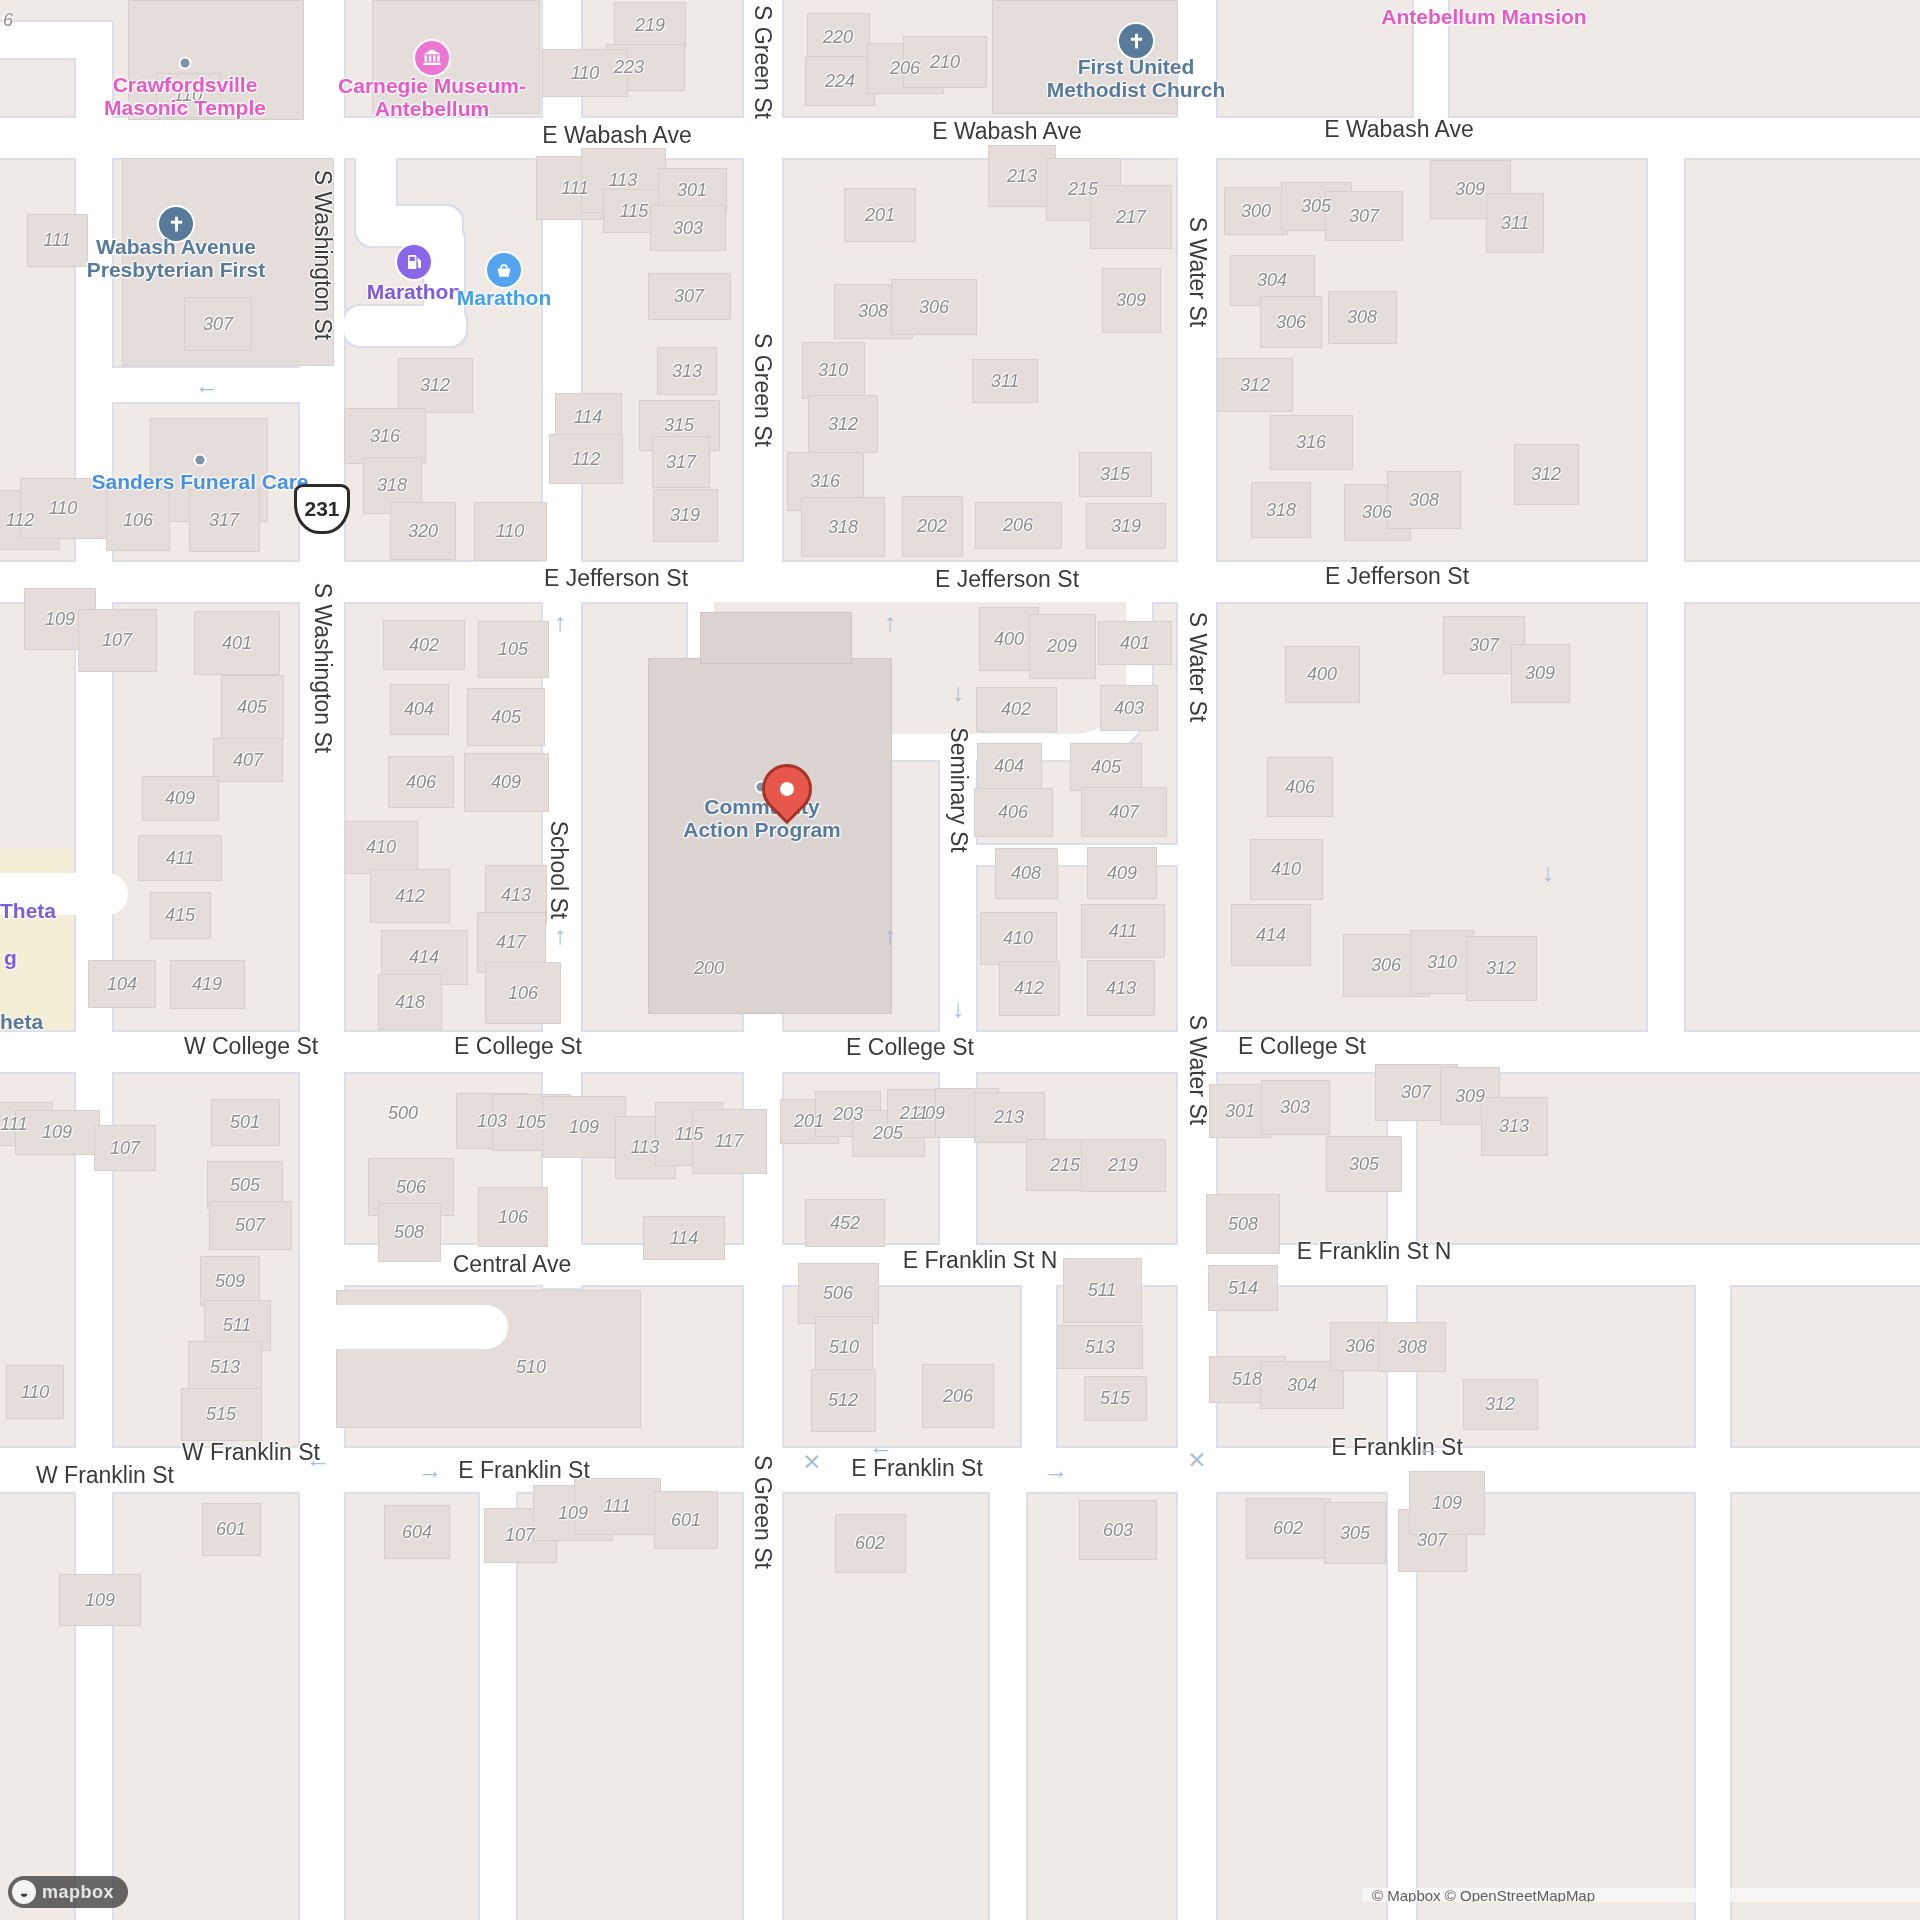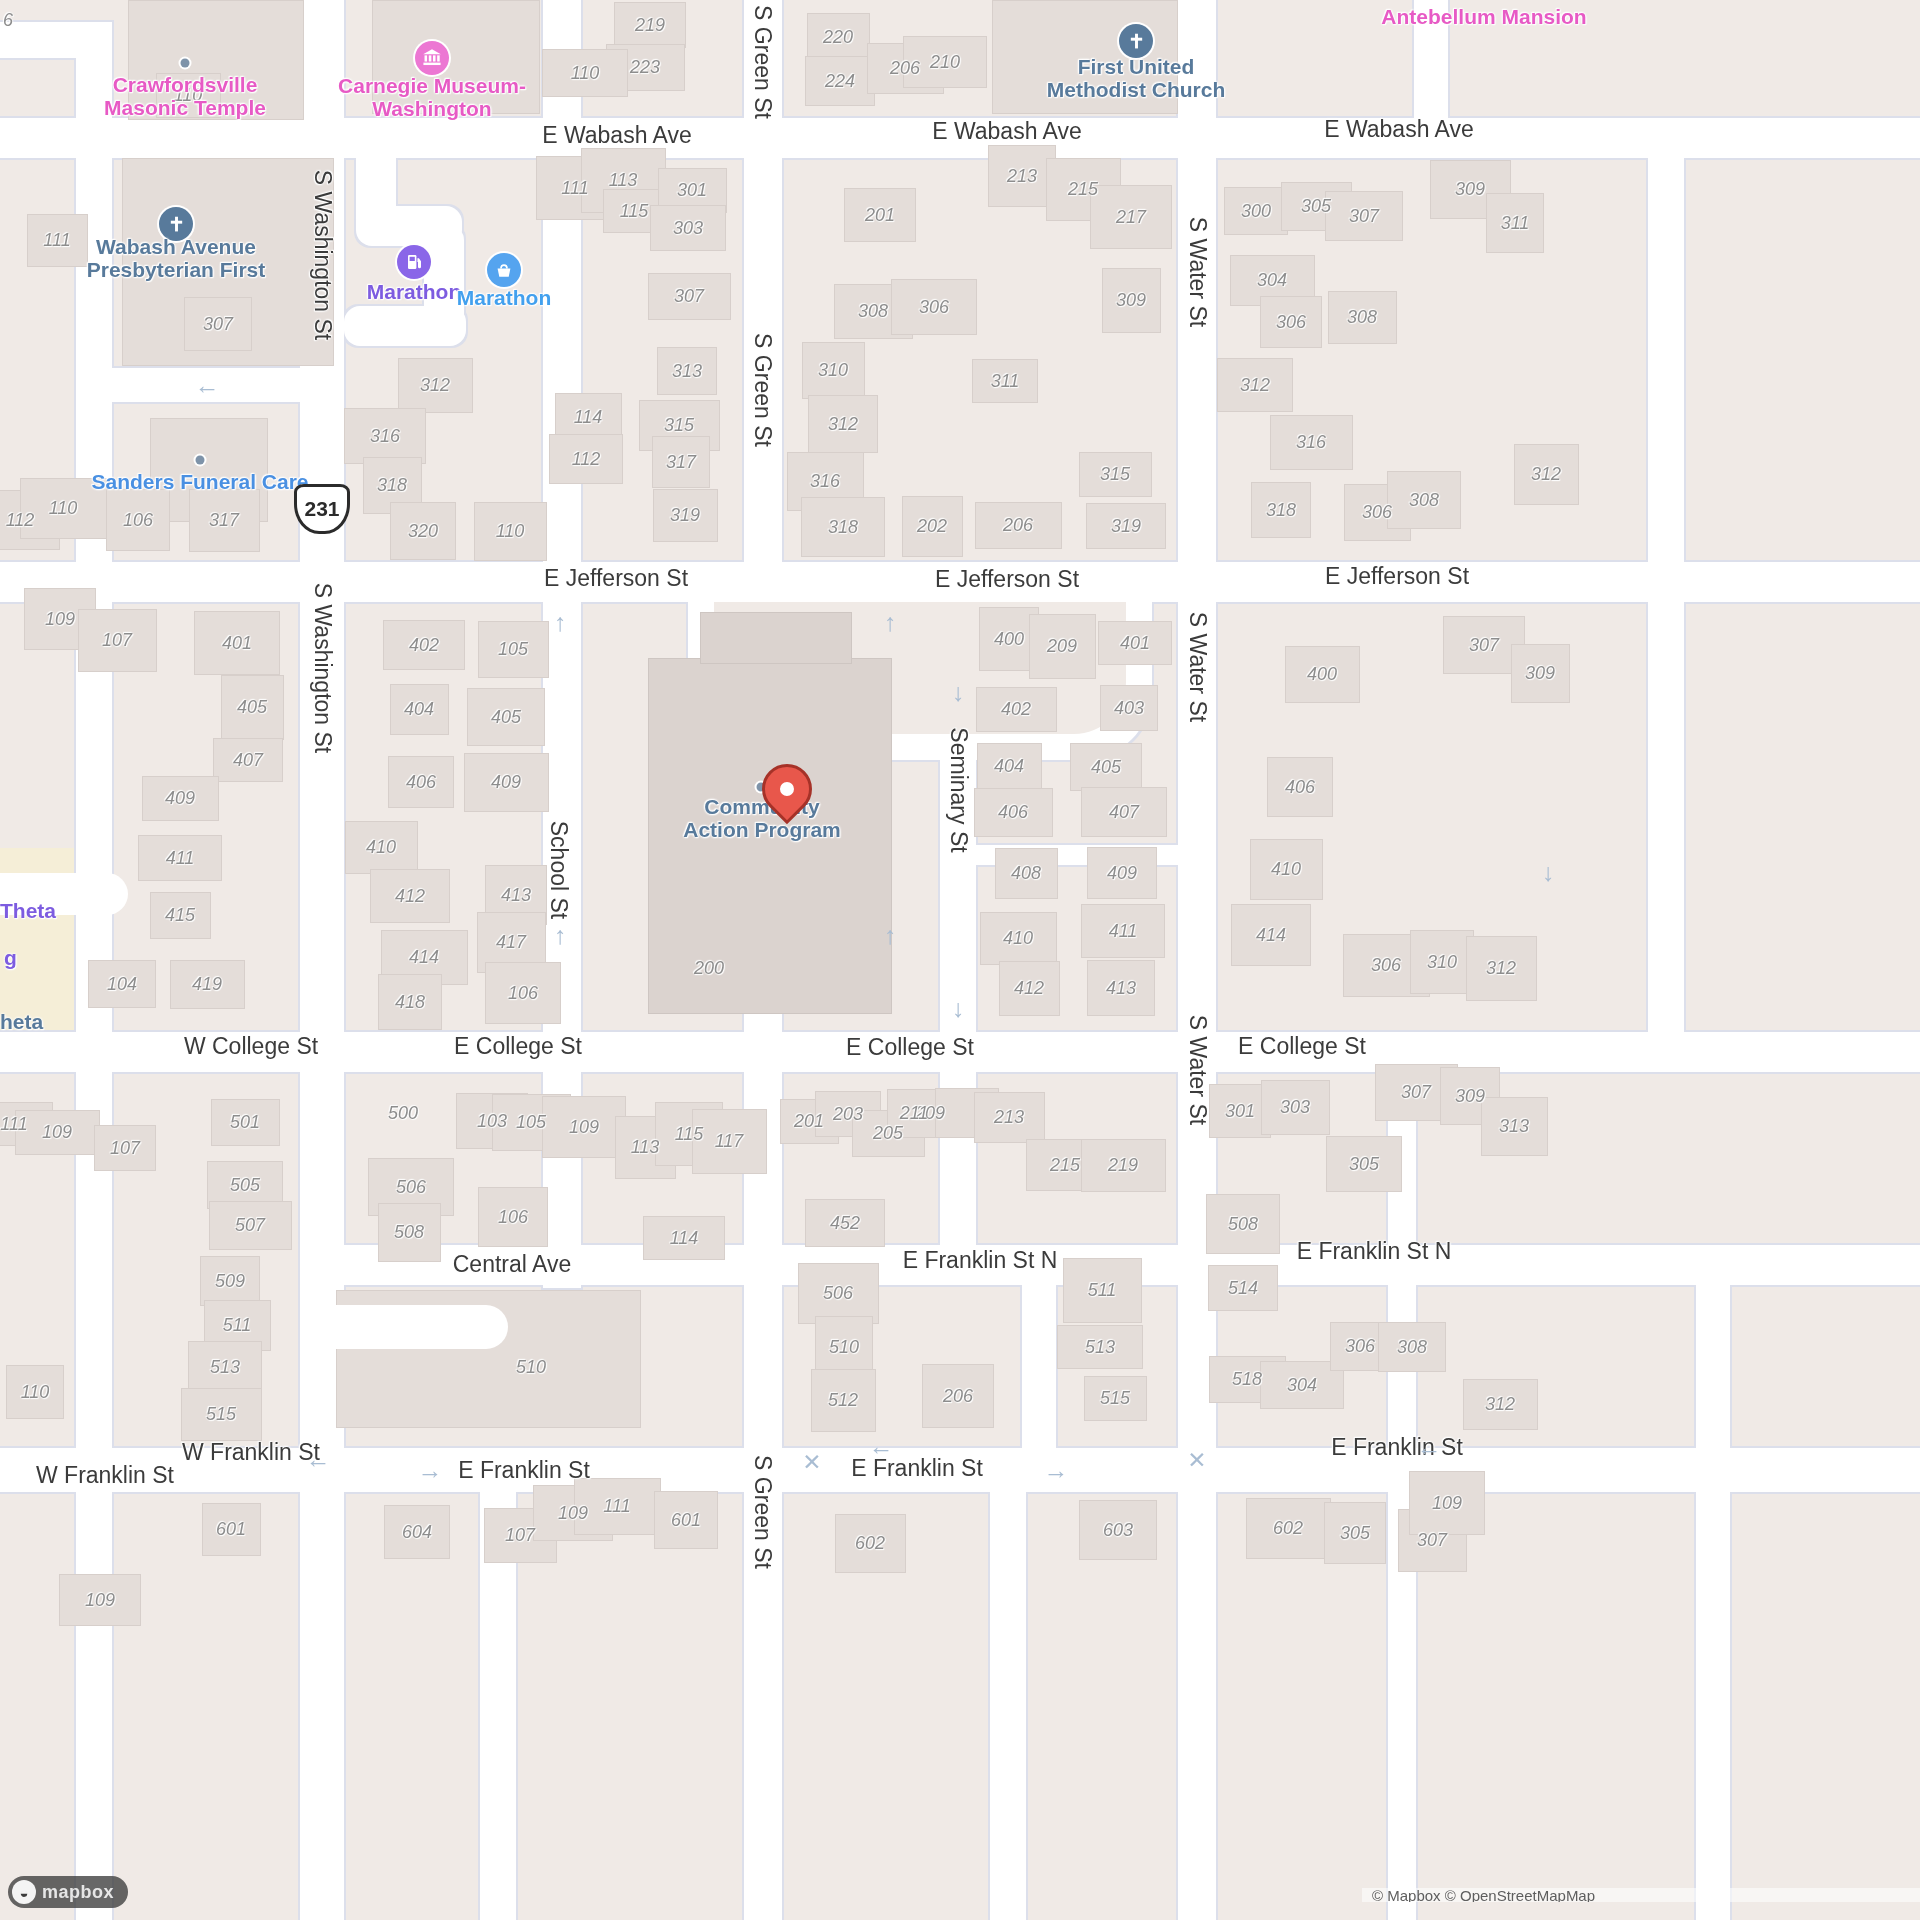--- a/index.html
+++ b/index.html
@@ -289,21 +289,21 @@
     <div class="abs building" style="left: 1079px; top: 1500px; width: 78px; height: 60px; border-radius: 0px;"></div>
     <div class="abs building" style="left: 1245.5px; top: 1497.5px; width: 85px; height: 61px; border-radius: 0px;"></div>
     <div class="abs building" style="left: 1324px; top: 1502px; width: 62px; height: 62px; border-radius: 0px;"></div>
     <div class="abs building" style="left: 1397.5px; top: 1508.5px; width: 69px; height: 63px; border-radius: 0px;"></div>
     <div class="abs building" style="left: 1409px; top: 1471px; width: 76px; height: 64px; border-radius: 0px;"></div>
     <div class="abs drive" style="left: 336px; top: 1305px; width: 172px; height: 44px; border-radius: 0px 22px 22px 0px;"></div>
     <div class="abs drive" style="left: 0px; top: 873px; width: 128px; height: 42px; border-radius: 0px 21px 21px 0px;"></div>
     <div class="abs housenum" style="left: 8px; top: 20px;">6</div>
     <div class="abs housenum" style="left: 188px; top: 95px;">110</div>
     <div class="abs housenum" style="left: 650px; top: 25px;">219</div>
-    <div class="abs housenum" style="left: 645px; top: 67px;">223</div>
+    <div class="abs housenum" style="left: 629px; top: 67px;">223</div>
     <div class="abs housenum" style="left: 585px; top: 73px;">110</div>
     <div class="abs housenum" style="left: 838px; top: 37px;">220</div>
     <div class="abs housenum" style="left: 840px; top: 81px;">224</div>
     <div class="abs housenum" style="left: 905px; top: 68px;">206</div>
     <div class="abs housenum" style="left: 945px; top: 62px;">210</div>
     <div class="abs housenum" style="left: 57px; top: 240px;">111</div>
     <div class="abs housenum" style="left: 218px; top: 324px;">307</div>
     <div class="abs housenum" style="left: 435px; top: 385px;">312</div>
     <div class="abs housenum" style="left: 385px; top: 436px;">316</div>
     <div class="abs housenum" style="left: 392px; top: 485px;">318</div>
@@ -523,21 +523,21 @@
           <rect x="3.2" y="7.6" width="2.3" height="5.6"></rect>
           <rect x="7.1" y="7.6" width="2.3" height="5.6"></rect>
           <rect x="10.9" y="7.6" width="2.3" height="5.6"></rect>
           <rect x="14.7" y="7.6" width="2.3" height="5.6"></rect>
           <rect x="2.2" y="14.2" width="15.6" height="2.2"></rect>
         </g>
       </svg>
     </div>
     <div class="abs poi" style="left: 432px; top: 97px; color: rgb(231, 90, 197);">
       <div>Carnegie Museum-</div>
-      <div>Washington</div>
+      <div>Antebellum</div>
     </div>
     <div class="abs poiicon" style="left: 176px; top: 224px; background: rgb(88, 122, 155);">
       <svg viewBox="0 0 20 20" width="21" height="21">
         <g fill="#fff">
           <rect x="8.6" y="2.6" width="2.8" height="14"></rect>
           <rect x="4.6" y="6.4" width="10.8" height="2.8"></rect>
         </g>
       </svg>
     </div>
     <div class="abs poi" style="left: 176px; top: 258px; color: rgb(88, 122, 155);">

